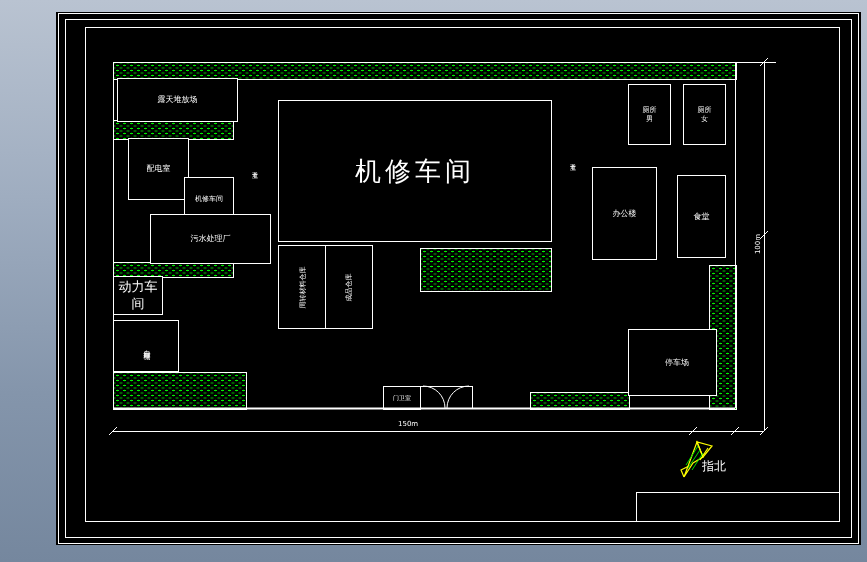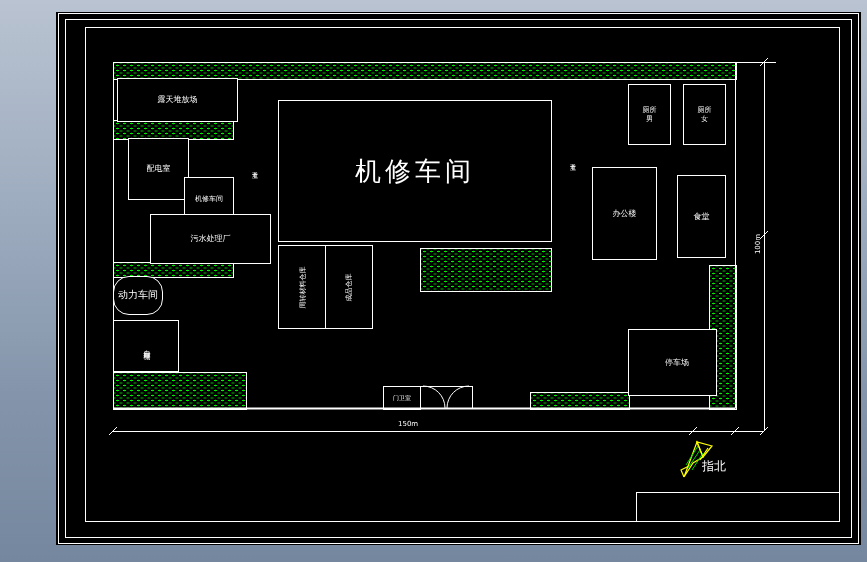--- a/index.html
+++ b/index.html
@@ -51,21 +51,21 @@
   </div>
   <div class="room" style="left:128px;top:138px;width:59px;height:60px;">
     <span>配电室</span>
   </div>
   <div class="room" style="left:184px;top:138px;width:48px;height:43px;font-size:7px;margin-top:39px;">
     <span>机修车间</span>
   </div>
   <div class="room" style="left:113px;top:214px;width:119px;height:48px;margin-left:37px;">
     <span>污水处理厂</span>
   </div>
-  <div class="room" style="left:113px;top:276px;width:48px;height:37px;font-size:10px;border-radius:16px;">
+  <div class="room" style="left:113px;top:276px;width:48px;height:37px;font-size:13px;">
     <span>动力车间</span>
   </div>
   <div class="room" style="left:113px;top:320px;width:64px;height:50px;font-size:7px;">
     <span class="vert">自行车棚</span>
   </div>
   <div class="room" style="left:278px;top:100px;width:272px;height:140px;">
     <span id="prod-label">机修车间</span>
   </div>
   <div class="room" style="left:278px;top:245px;width:47px;height:82px;font-size:7px;">
     <span class="rot">周转材料仓库</span>

